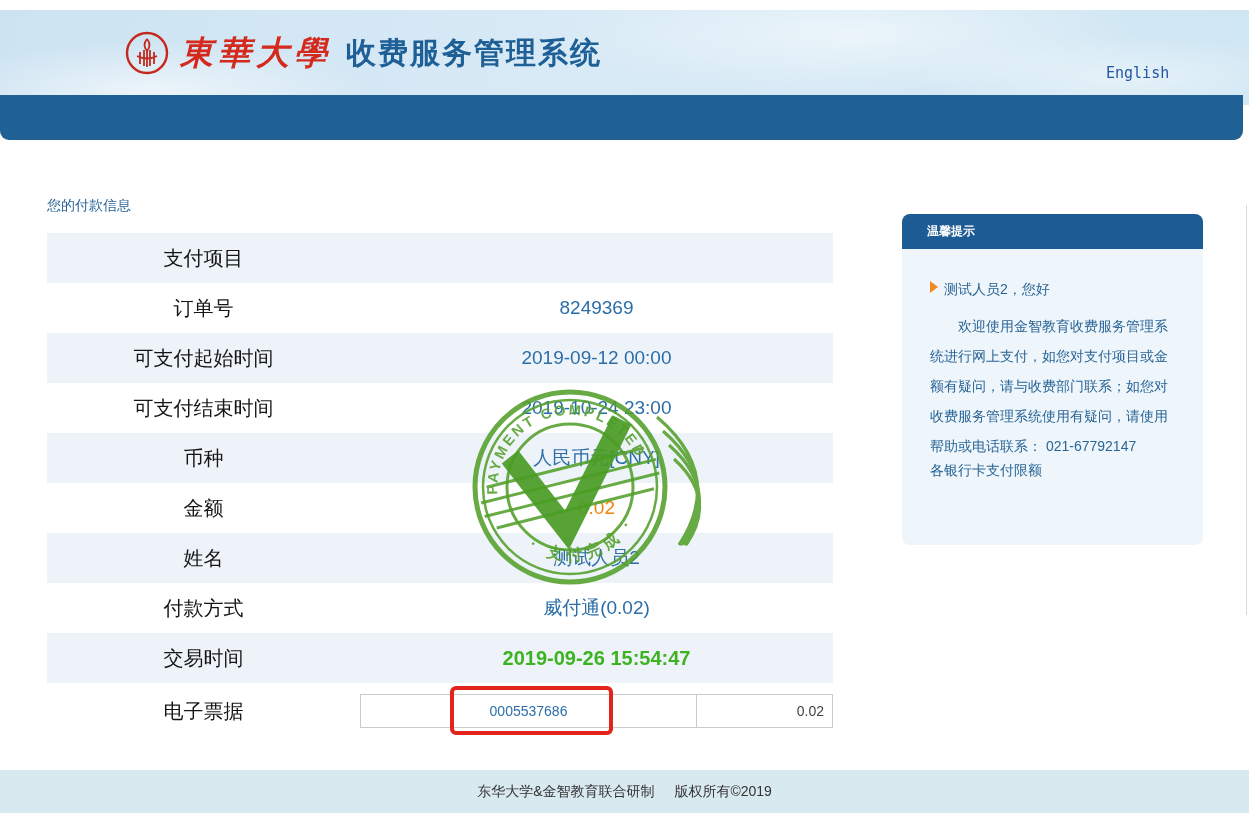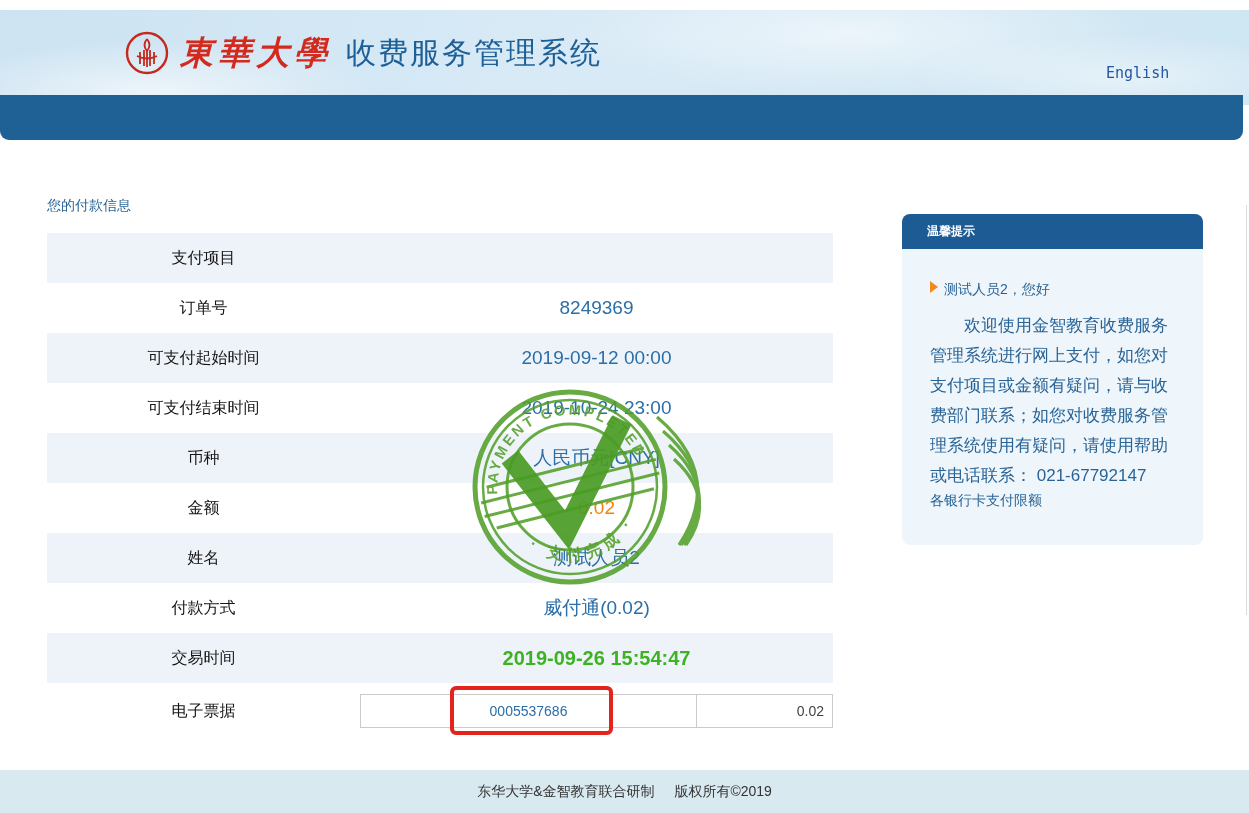--- a/index.html
+++ b/index.html
@@ -17,40 +17,40 @@
       linear-gradient(100deg, #cde3f2, #d8eaf6 45%, #cfe6f3);
     margin-top: 10px;
   }
   .logo-row { position:absolute; top:20px; left:124px; display:flex; align-items:center; }
   .seal { width:46px; height:46px; }
   .uni-name {
     margin-left:10px; font-family:"DejaVu Serif", serif; font-style:italic; font-weight:bold;
     font-size:33px; color:#d42a1e; letter-spacing:5px; white-space:nowrap;
   }
   .sys-title {
-    margin-left:14px; font-size:30px; font-weight:normal; color:#1e5f96; letter-spacing:2px; white-space:nowrap;
+    margin-left:14px; font-size:30px; font-weight:bold; color:#1e5f96; letter-spacing:2px; white-space:nowrap;
   }
   .english-link {
     position:absolute; top:54px; left:1106px; font-family:"DejaVu Sans Mono", monospace;
     font-size:15px; color:#2456a4; cursor:pointer; text-decoration:none;
   }
 
   
   .navbar {
     position:absolute; top:95px; left:0; width:1243px; height:45px;
     background:#1f6095; border-radius:0 0 9px 9px;
   }
 
   
   .section-label { position:absolute; top:197px; left:47px; font-size:14px; color:#2a6496; }
   .pay-table { position:absolute; top:233px; left:47px; width:786px; }
   .row { display:flex; align-items:center; height:50px; position:relative; }
   .row:nth-child(odd) { background:#eef3f9; }
   .row-last { height:56px; }
-  .cl { width:313px; text-align:center; font-size:16px; color:#151515; }
+  .cl { width:313px; text-align:center; font-size:20px; color:#151515; }
   .cv { width:473px; text-align:center; font-size:19px; color:#2b6ea8; }
   .cv.orange { color:#f5820b; }
   .cv.green { color:#3db322; font-weight:bold; font-size:20px; }
 
   .eticket-table {
     display:flex; width:473px; height:34px; margin:11px auto;
     border:1px solid #cbcbcb; background:#fff; align-items:stretch;
   }
   .et-cell { display:flex; align-items:center; font-size:14px; }
   .et-num { width:335px; justify-content:center; color:#2b6ea8; }
@@ -70,21 +70,21 @@
     background:#1d5b94; border-radius:8px 8px 0 0; color:#ffffff;
     font-size:12px; font-weight:bold; line-height:35px; padding-left:25px;
   }
   .tip-panel {
     position:absolute; left:902px; top:249px; width:301px; height:296px;
     background:#eef6fb; border-radius:0 0 8px 8px; padding:32px 24px 0 28px;
   }
   .greeting { font-size:14px; color:#2a6496; display:flex; align-items:flex-start; }
   .arrow-icon { width:0; height:0; border-left:8px solid #f0891f; border-top:6px solid transparent;
     border-bottom:6px solid transparent; margin-right:6px; flex:0 0 auto; }
-  .tip-text { margin-top:12px; font-size:17px; color:#2a6496; line-height:30px; text-indent:2em; }
+  .tip-text { margin-top:12px; font-size:14px; color:#2a6496; line-height:30px; text-indent:2em; }
   .bank-link { display:inline-block; font-size:14px; color:#2a6496; text-decoration:none; cursor:pointer;text-align:center; }
 
   .edge-line { position:absolute; left:1246px; top:205px; width:1px; height:410px; background:#dadada; }
 
   
   .footer {
     position:absolute; top:770px; left:0; width:1249px; height:43px;
     background:#d8e9f0; text-align:center; line-height:43px; font-size:14px; color:#333;
   }
   .footer span { margin:0 8px; }

